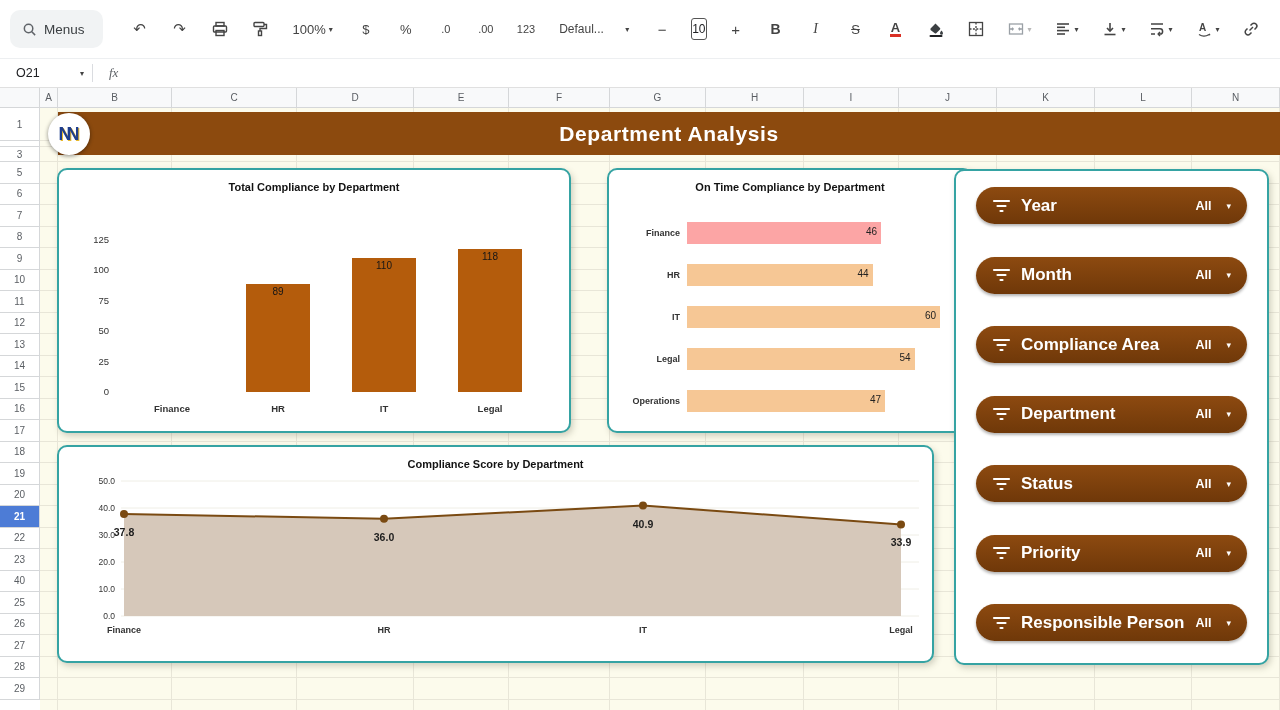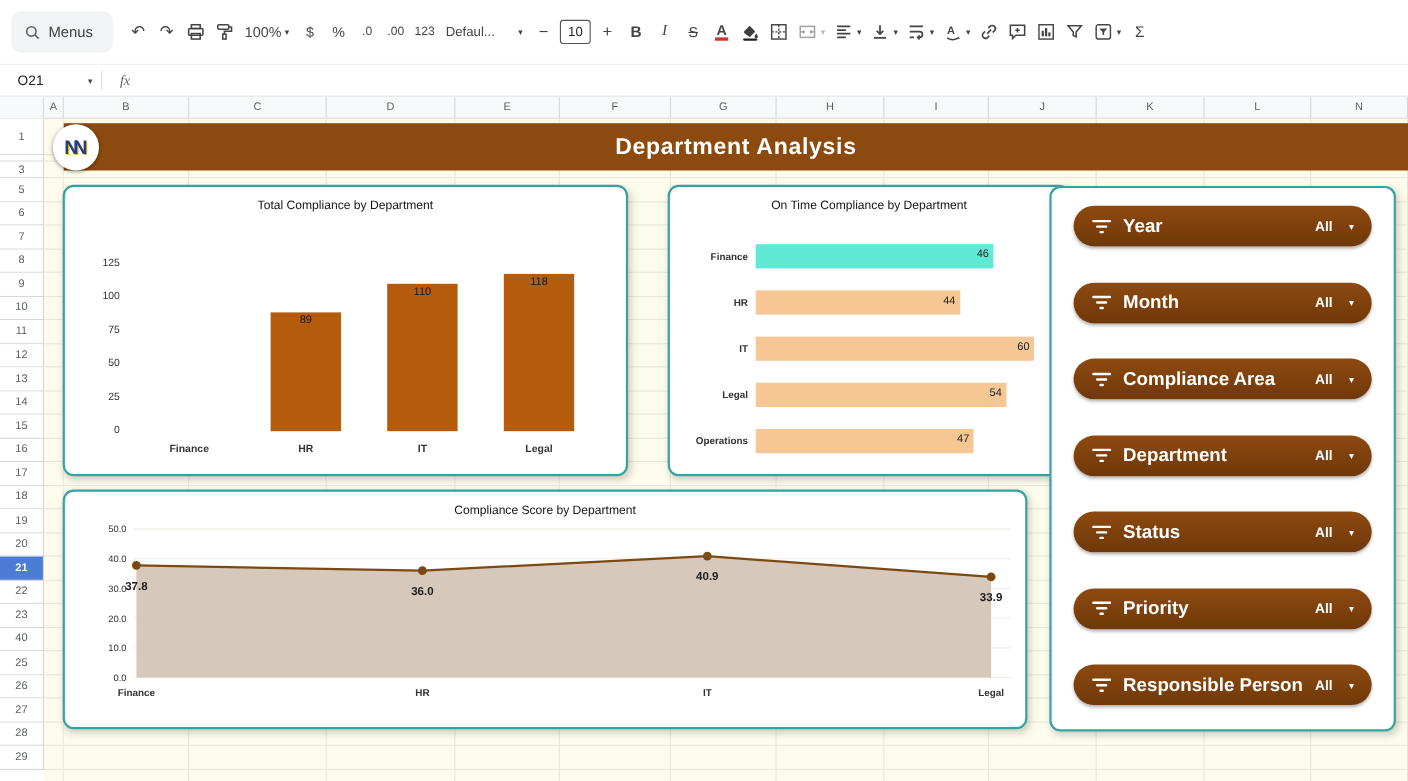--- a/index.html
+++ b/index.html
@@ -1,20 +1,20 @@
 <!DOCTYPE html>
 <html><head>
 <meta charset="utf-8">
 <style>
   *{margin:0;padding:0;box-sizing:border-box;}
   html,body{width:1280px;height:710px;overflow:hidden;background:#fff;
     font-family:"Liberation Sans",sans-serif;color:#202124;}
 
   
-  .toolbar{height:58px;display:flex;align-items:center;padding:0 10px;gap:0;background:#fff;}
+  .toolbar{height:58px;display:flex;align-items:center;padding:0 10px;gap:14px;background:#fff;}
   .menus-pill{display:flex;align-items:center;gap:7px;background:#f1f3f4;border-radius:10px;
     height:38px;padding:0 18px 0 12px;color:#3c4043;font-size:13.5px;margin-right:10px;cursor:pointer;}
   .tb{display:flex;align-items:center;justify-content:center;height:30px;min-width:26px;
     padding:0 4px;border-radius:4px;color:#444;font-size:13px;cursor:pointer;flex:none;}
   .tb svg{display:block;}
   .glyph{font-size:15px;color:#444;}
   .caret{font-size:8px;color:#444;margin-left:3px;}
   .caret.dim{color:#b8b8b8;}
   .small-t{font-size:11px;letter-spacing:0;}
   .bold-g{font-weight:bold;font-size:14px;}
@@ -50,21 +50,21 @@
   
   .banner{position:absolute;left:18px;top:4px;right:0;height:43px;background:#8c4a0e;
     display:flex;align-items:center;justify-content:center;z-index:2;}
   .banner-title{color:#fff;font-size:21px;font-weight:bold;letter-spacing:.6px;}
   .logo{position:absolute;left:8px;top:5px;width:42px;height:42px;border-radius:50%;background:#fff;
     box-shadow:0 1px 4px rgba(0,0,0,.45);display:flex;align-items:center;justify-content:center;z-index:4;}
   .logo-n1{font-weight:bold;font-size:18px;color:#1f3e8c;letter-spacing:-5px;padding-right:5px;
     text-shadow:1px 1px 0 #e8b92c;}
   .card{position:absolute;background:#fff;border:2px solid #35a3a3;border-radius:10px;
     box-shadow:2px 3px 6px rgba(110,110,85,.3);z-index:2;}
-  .chart-title{text-align:center;font-size:11px;font-weight:normal;color:#131313;margin-top:11px;}
+  .chart-title{text-align:center;font-size:11px;font-weight:bold;color:#131313;margin-top:11px;}
 
   
   .c1-body{position:absolute;left:14px;right:6px;top:36px;height:212px;}
   .c1-tick{position:absolute;left:0;width:36px;text-align:right;font-size:9.5px;color:#333;}
   .c1-bar{position:absolute;bottom:26px;width:64px;background:#b45c0c;}
   .c1-val{position:absolute;top:2px;left:0;right:0;text-align:center;font-size:10px;color:#161616;}
   .c1-xlab{position:absolute;bottom:4px;width:106px;text-align:center;font-size:9.5px;font-weight:bold;color:#333;}
 
   
   .c2-rows{position:absolute;top:42px;left:12px;right:16px;}
@@ -345,21 +345,21 @@
           </div>
           <div class="c1-xlab" style="left: 364px;">Legal</div>
         </div>
     </div>
 
     <div class="card" style="left:567px;top:60px;width:366px;height:265px;">
       <div class="chart-title">On Time Compliance by Department</div>
       <div class="c2-rows">
           <div class="c2-row">
             <div class="c2-lab">Finance</div>
-            <div class="c2-bar" style="width: 216px; background: #5eead4; text-decoration: underline;">
+            <div class="c2-bar" style="width: 194px; background: #fca5a5; text-decoration: underline;">
               <span class="c2-val">46</span>
             </div>
           </div>
           <div class="c2-row">
             <div class="c2-lab">HR</div>
             <div class="c2-bar" style="width: 185.533px; background: rgb(246, 199, 149);">
               <span class="c2-val">44</span>
             </div>
           </div>
           <div class="c2-row">

